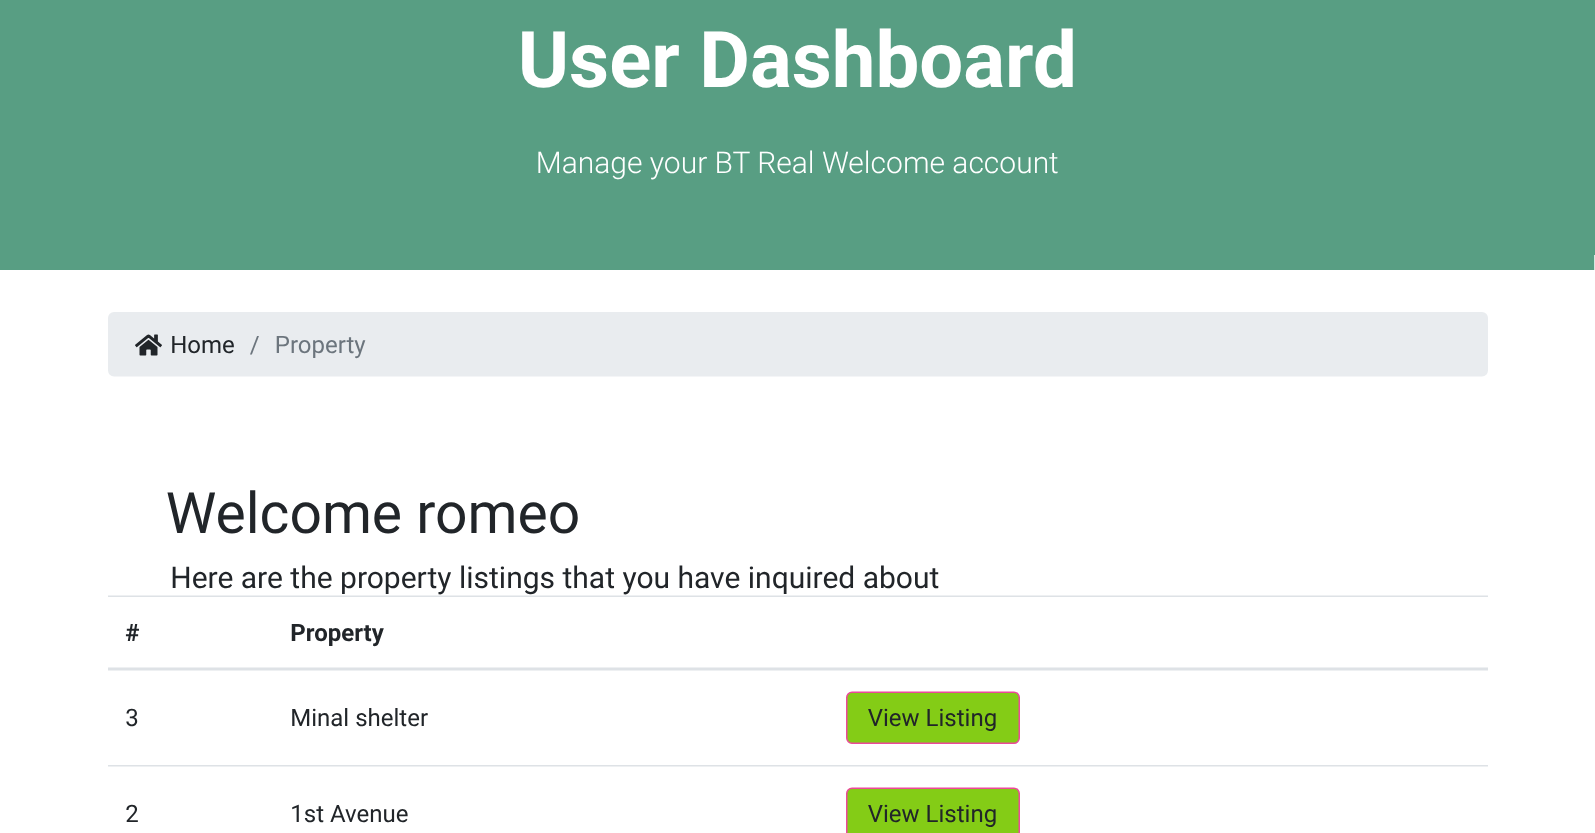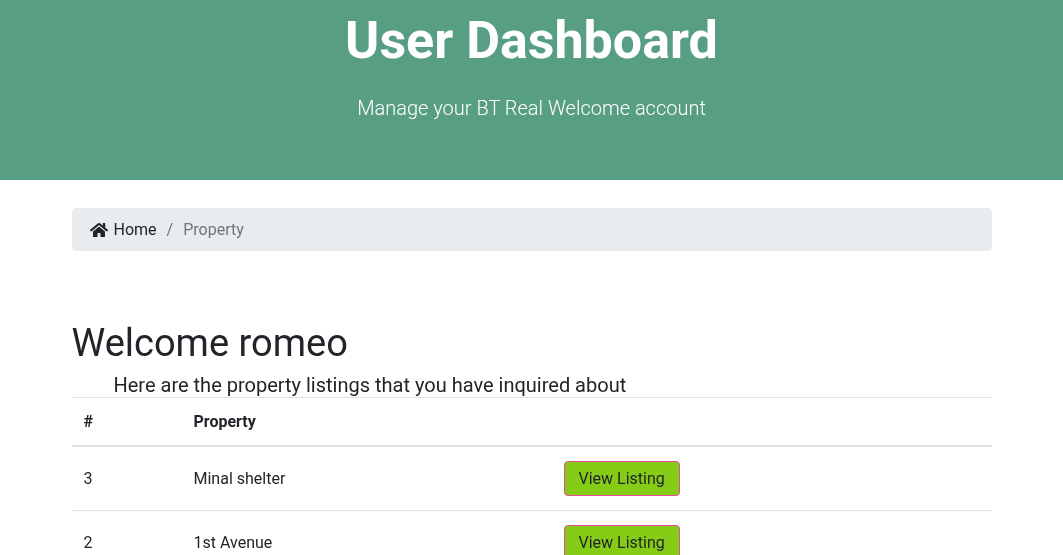--- a/index.html
+++ b/index.html
@@ -61,20 +61,21 @@
       color: #6c757d;
     }
     .content {
       margin-top: 70px;
     }
     .content h2 {
       font-size: 38px;
       font-weight: 400;
       color: #212529;
       margin-bottom: 8px;
+      margin-left: 39px;
     }
     .content .lead {
       font-size: 20px;
       color: #212529;
       padding-left: 42px;
     }
     .table {
       width: 100%;
       border-collapse: collapse;
     }

